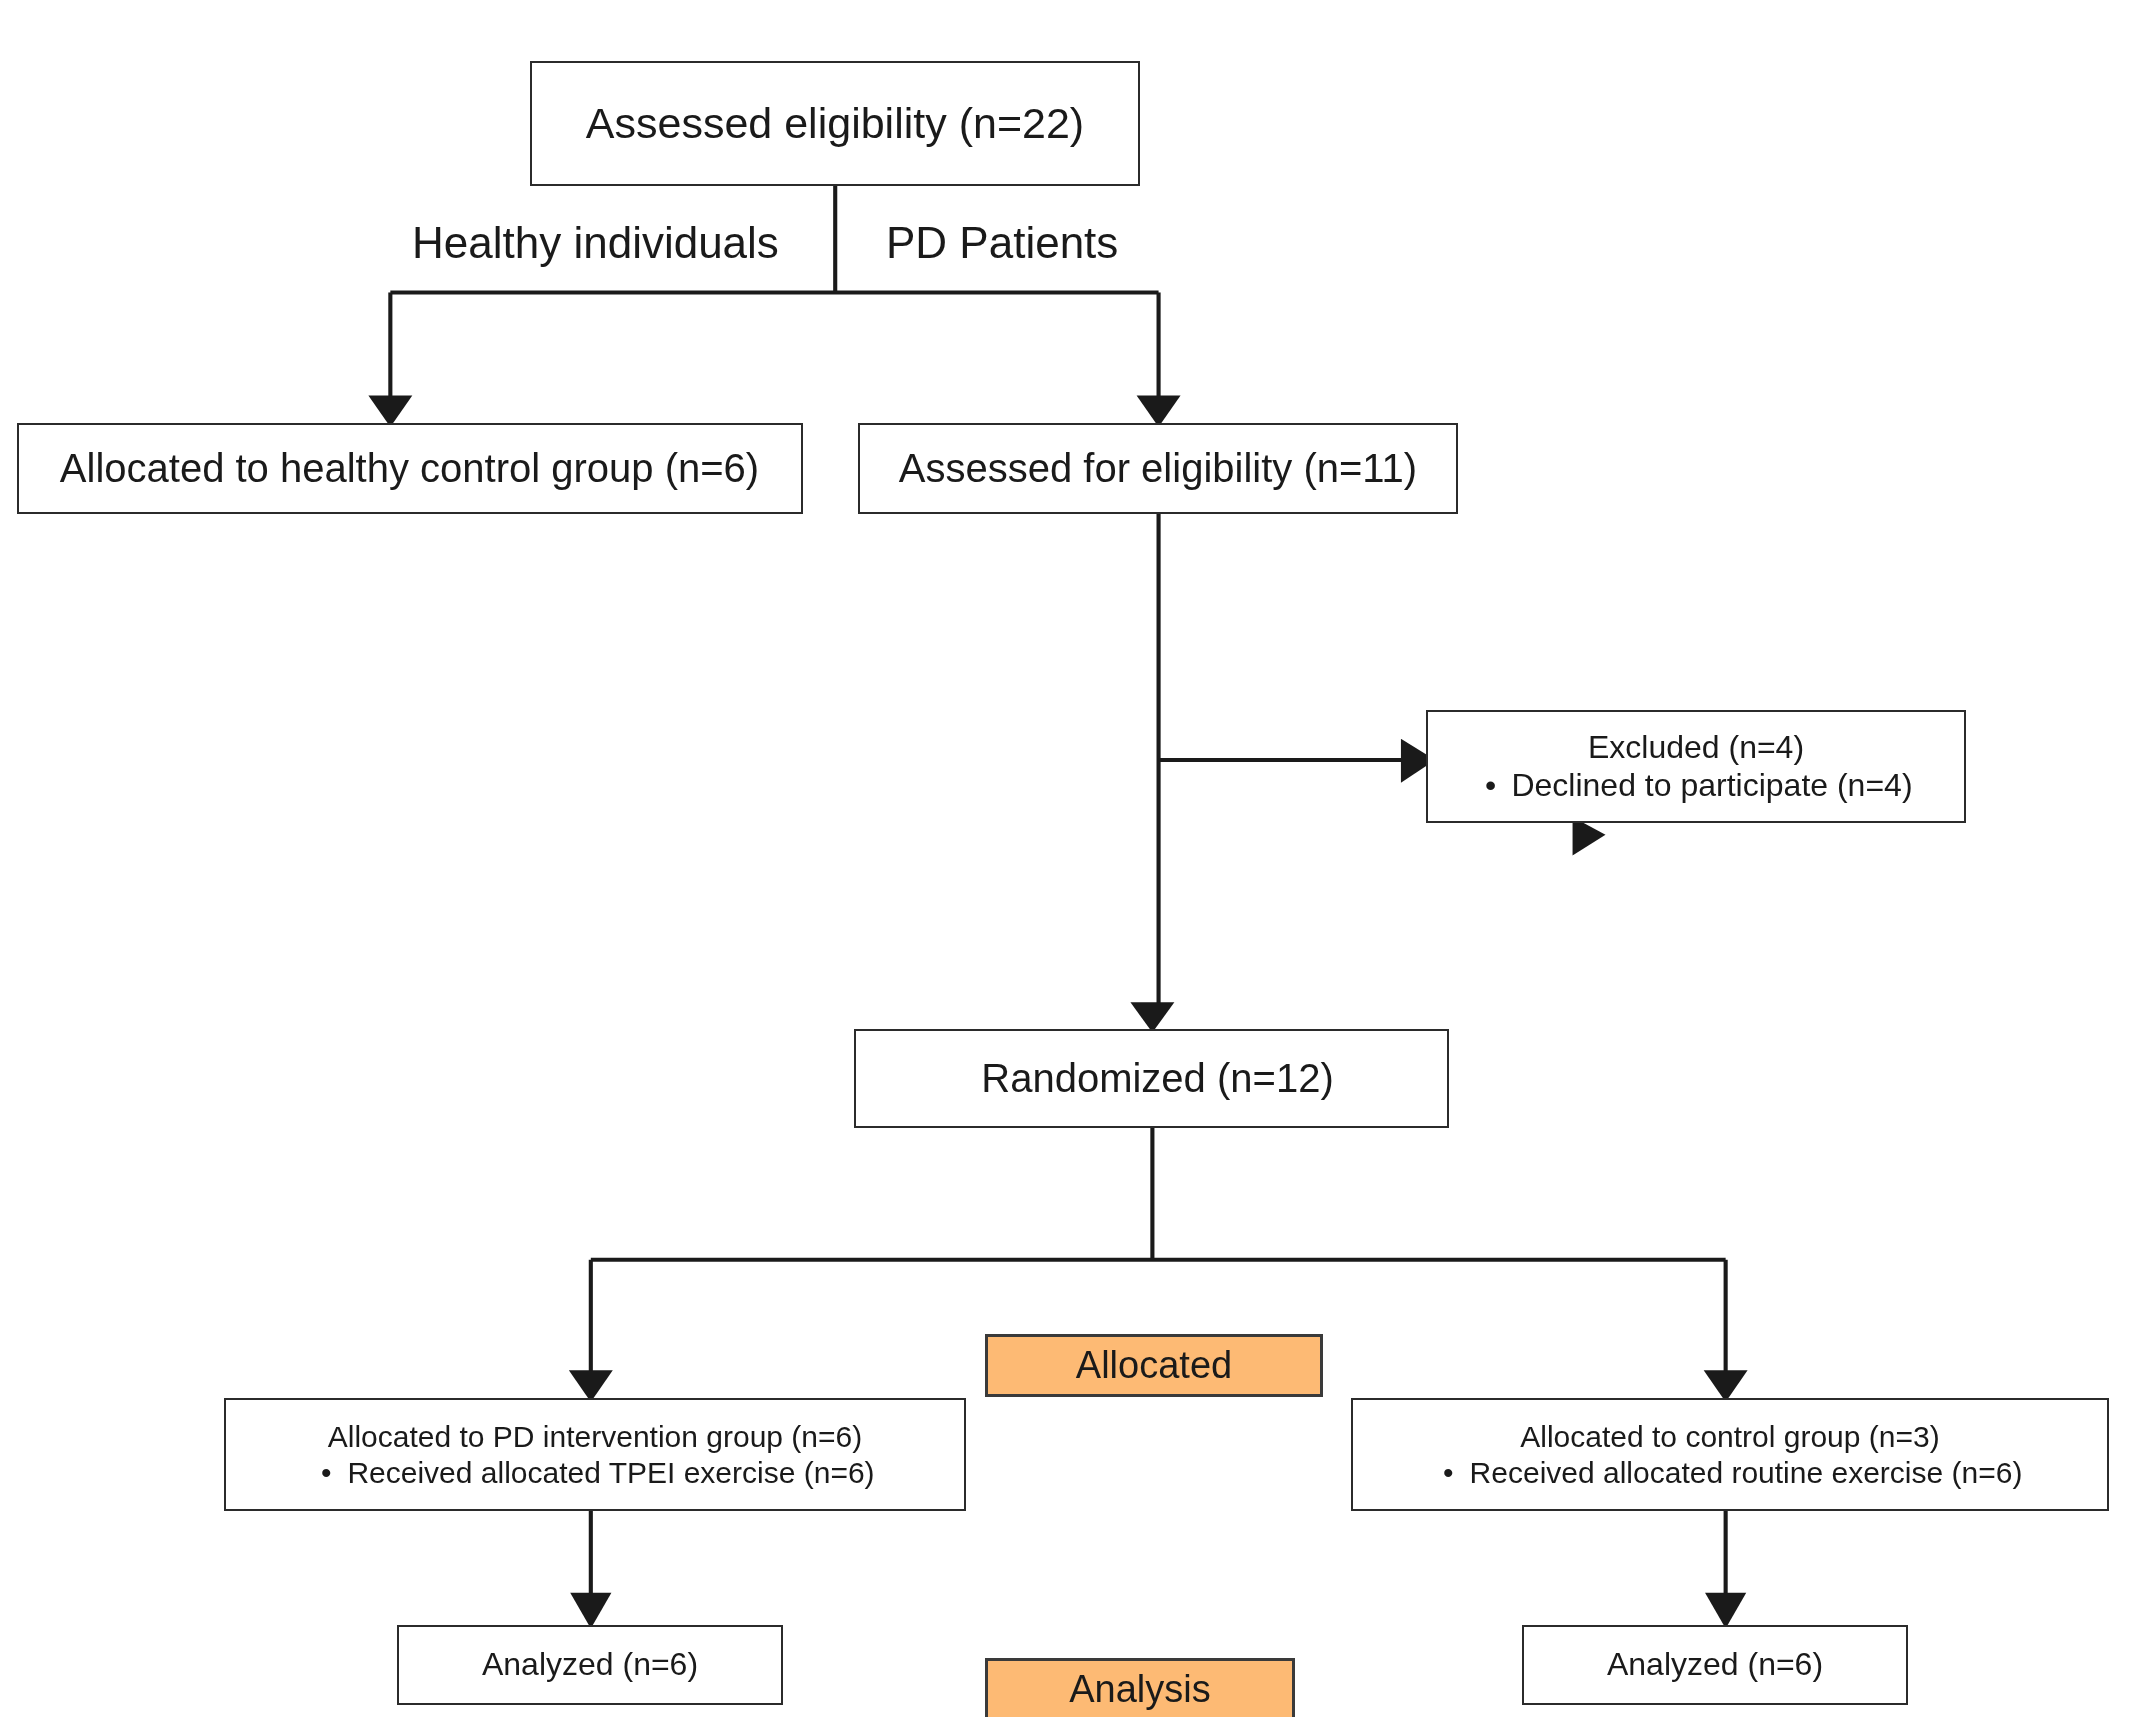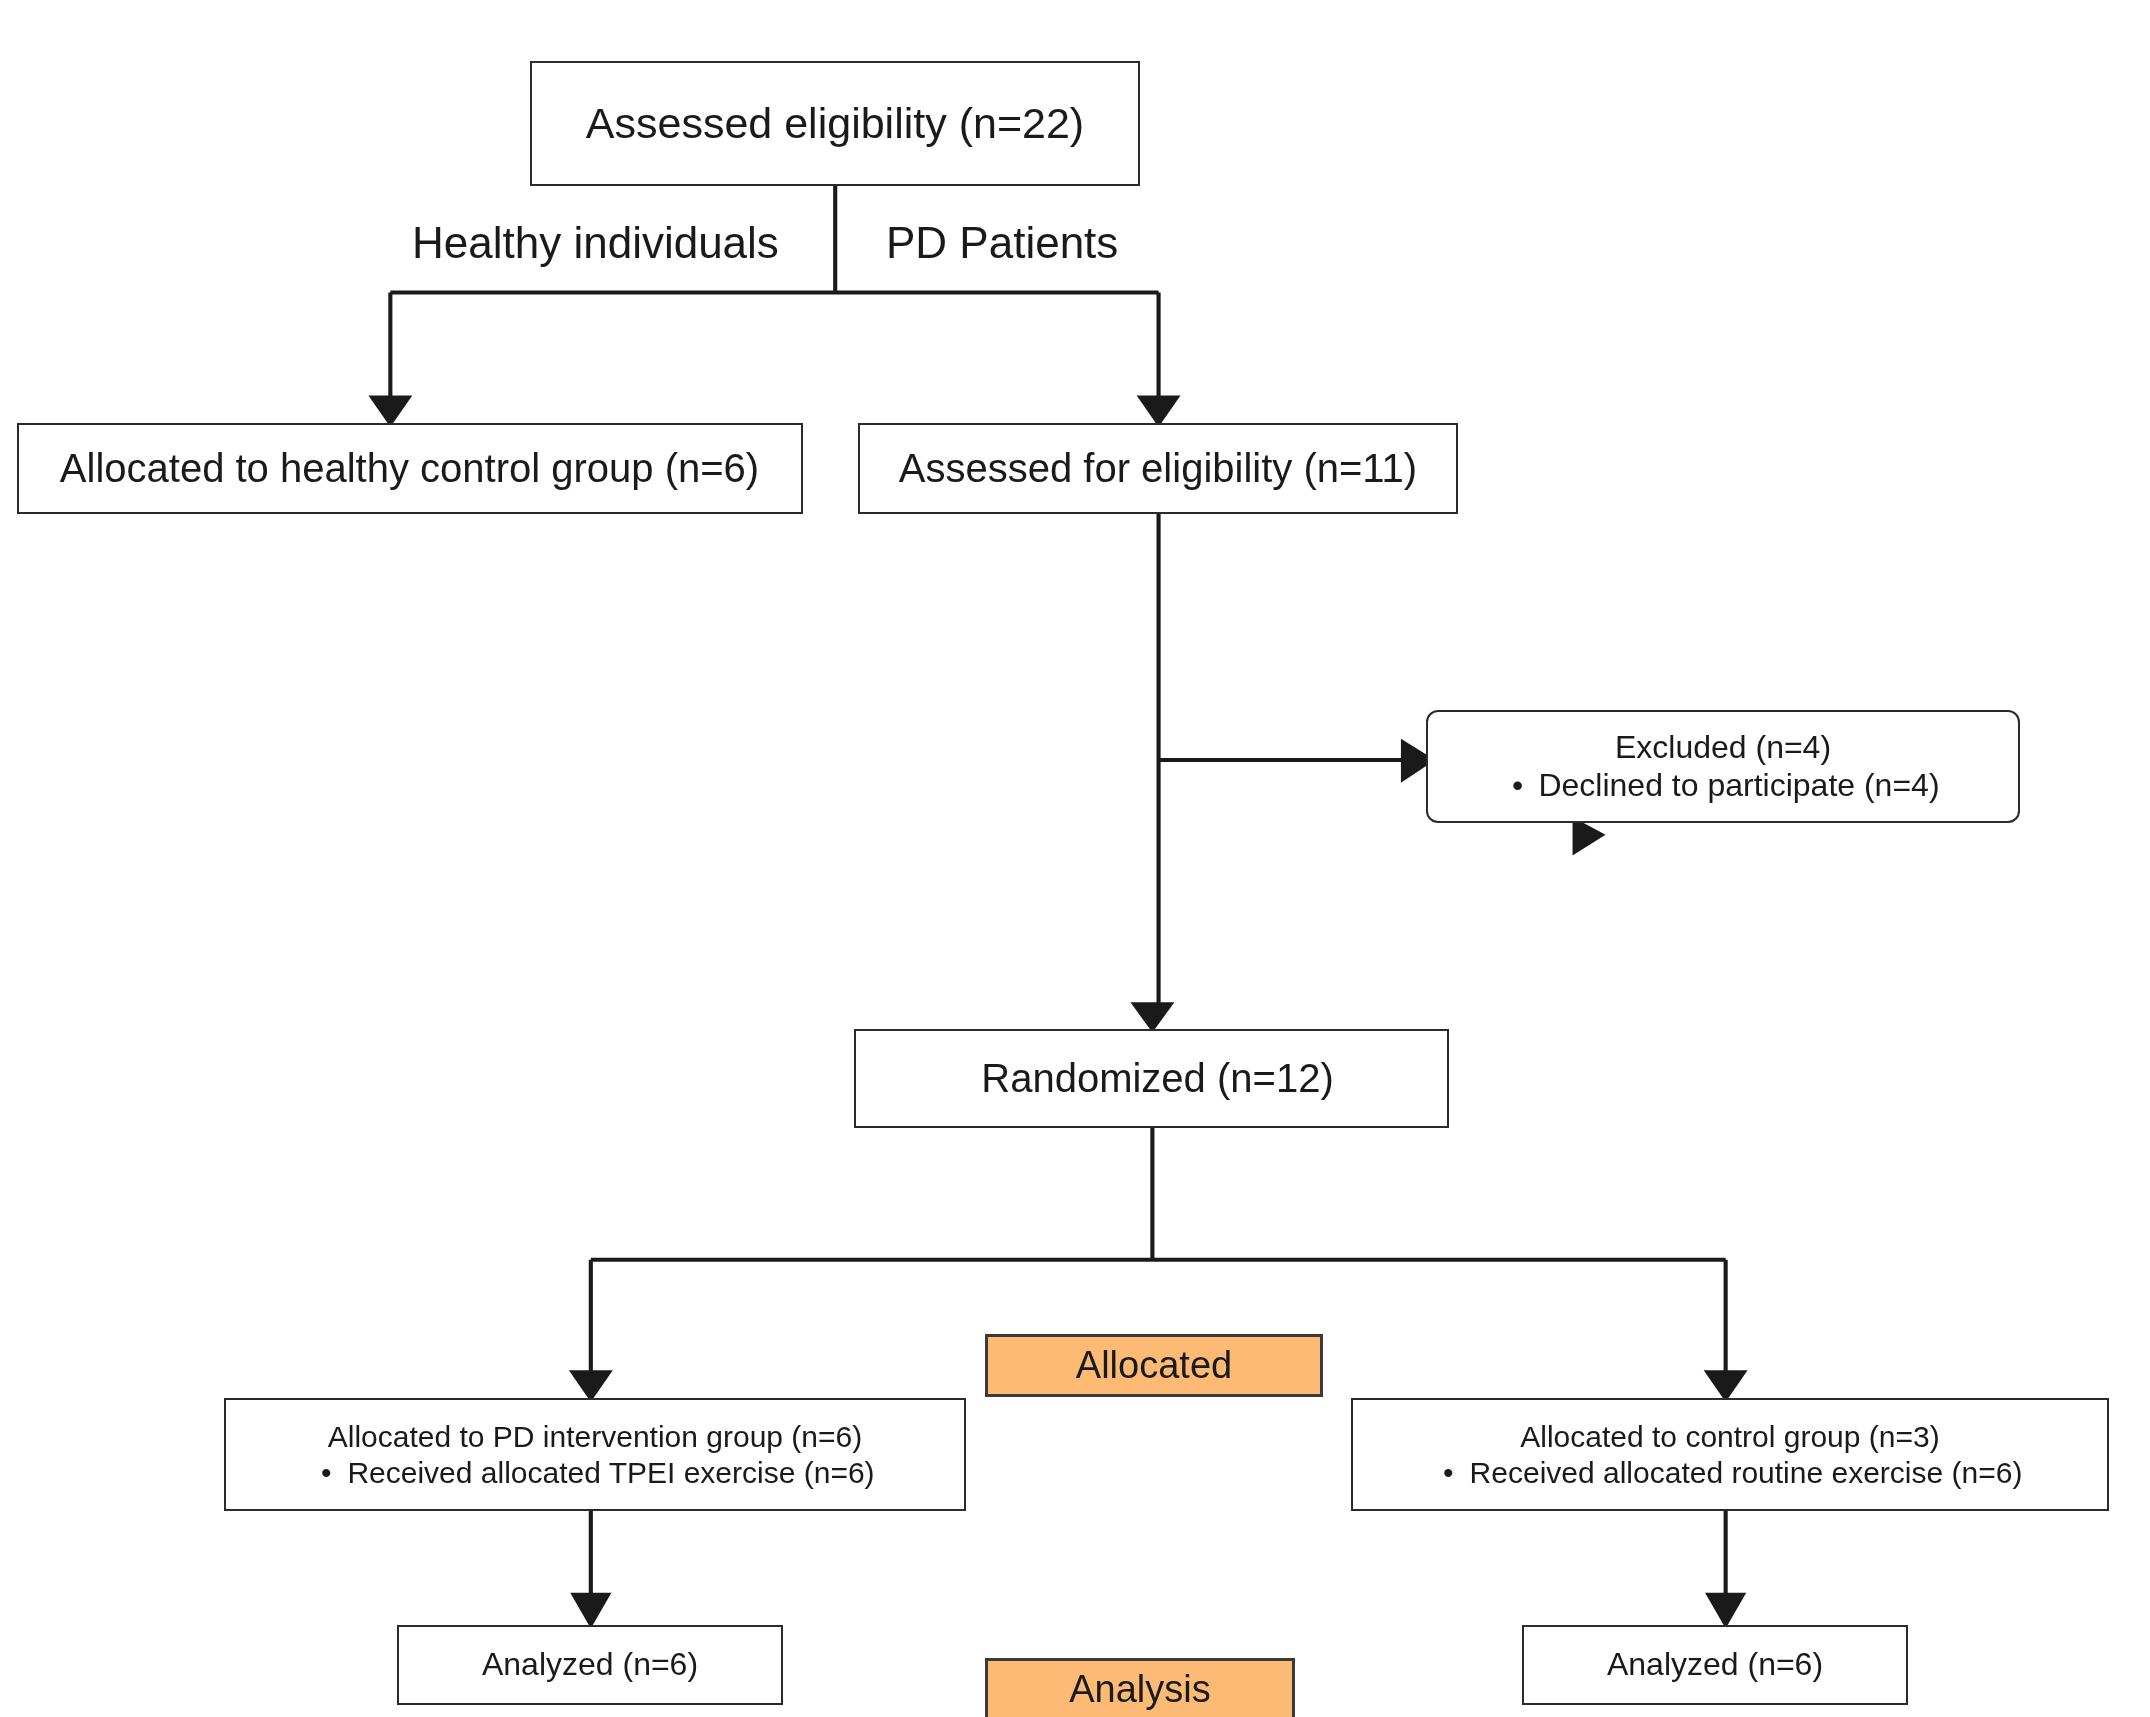--- a/index.html
+++ b/index.html
@@ -77,23 +77,22 @@
   }
   #node-healthy-control {
     left: 16.5px; top: 423px; width: 786px; height: 91px;
     font-size: 40px;
   }
   #node-assessed-for-eligibility {
     left: 858px; top: 423px; width: 600px; height: 91px;
     font-size: 40px;
   }
   #node-excluded {
-    left: 1426px; top: 710px; width: 594px; height: 113px;
+    left: 1426px; top: 710px; width: 540px; height: 113px;
     font-size: 32px;
-    border-radius: 12px;
   }
   #node-randomized {
     left: 854px; top: 1029px; width: 595px; height: 99px;
     font-size: 40px;
     padding-left: 12px;
   }
   #band-allocated {
     left: 985px; top: 1334px; width: 338px; height: 63px;
     font-size: 38px;
   }

